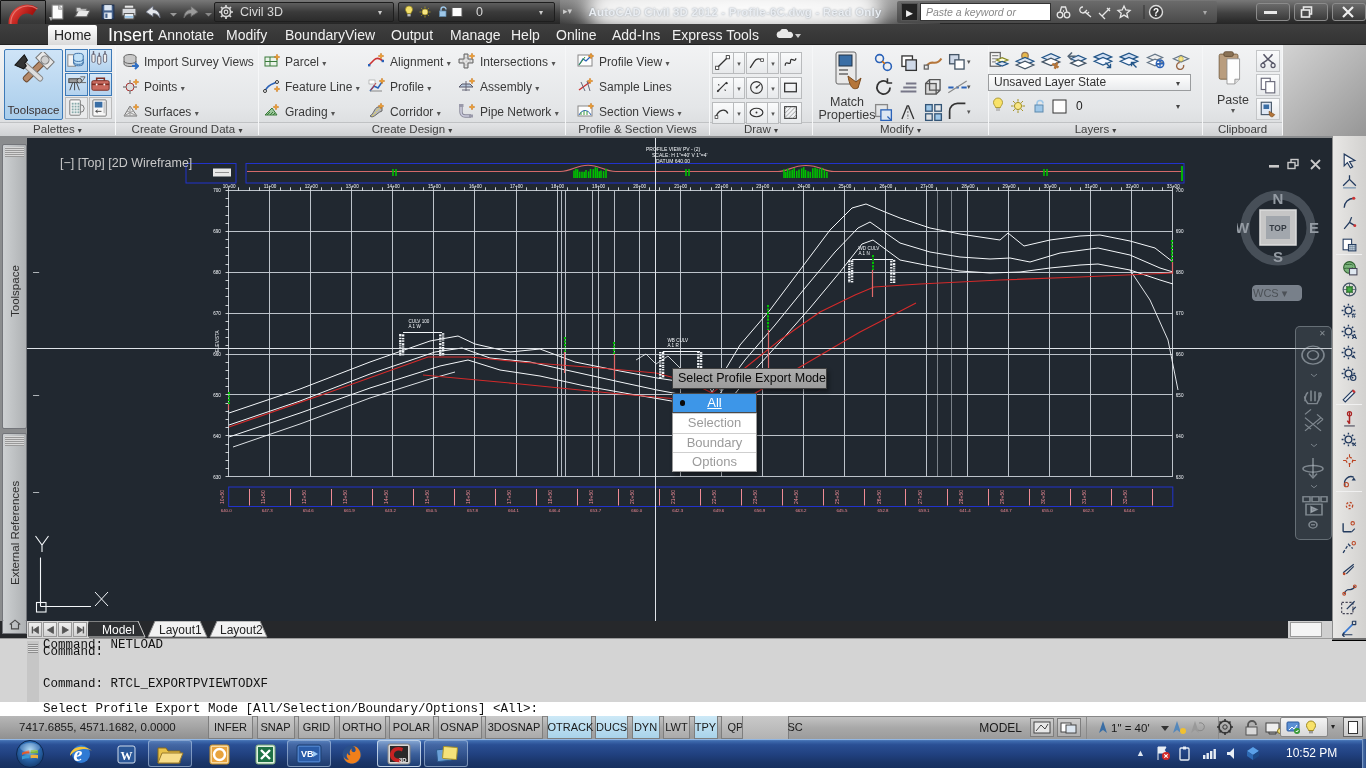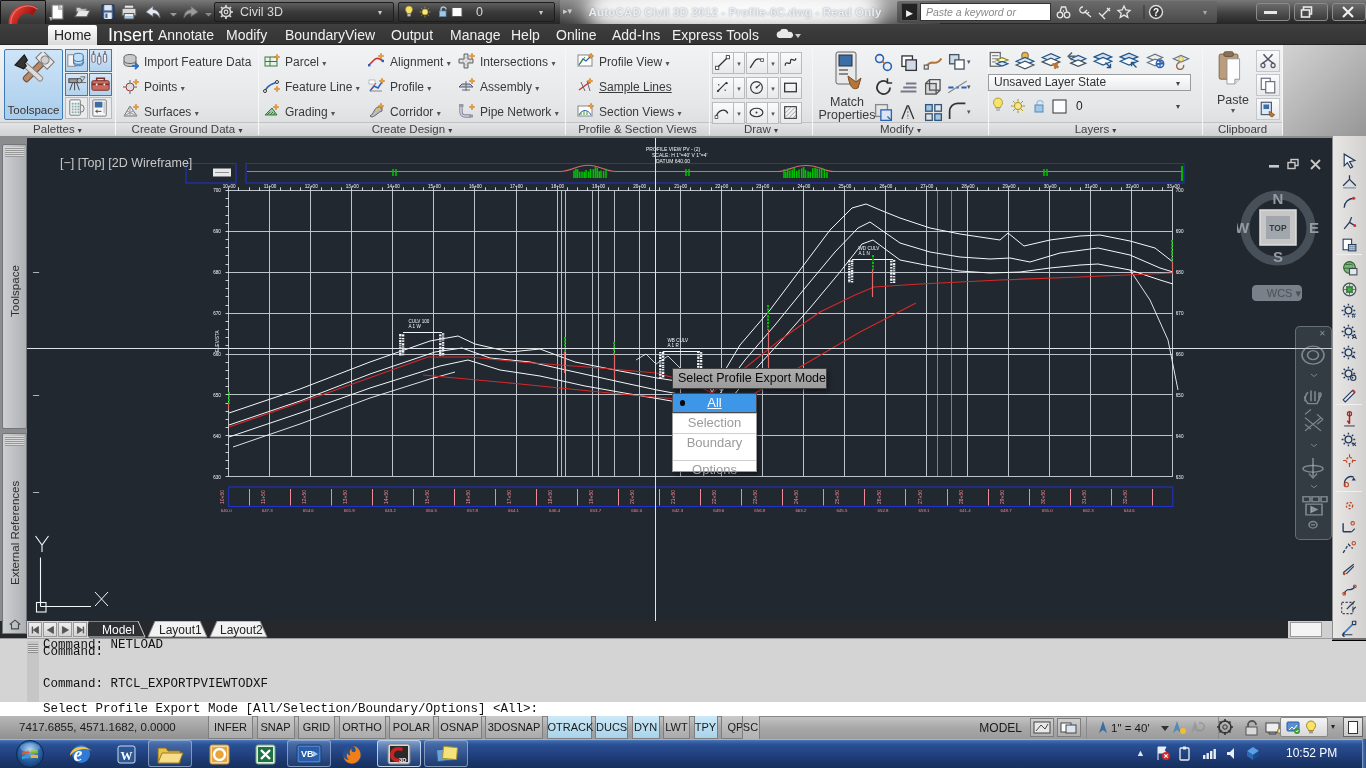--- a/index.html
+++ b/index.html
@@ -215,21 +215,21 @@
     <rect x="6" y="5" width="8" height="6" fill="#3a6ea5"></rect>
     <rect x="15" y="5" width="2" height="12" fill="#ccc"></rect>
     <path d="M7 15 h6 m-6 0 l2-1.5 m-2 1.5 l2 1.5" stroke="#444" fill="none"></path>
   </svg>
 <svg class="ab" style="left:122px;top:53px" width="17" height="17" viewBox="0 0 17 17">
     <ellipse cx="8" cy="4" rx="6" ry="2.5" fill="#c9c9c9" stroke="#666"></ellipse>
     <path d="M2 4 v7 a6 2.5 0 0 0 12 0 V4" fill="#c9c9c9" stroke="#666"></path>
     <path d="M2 8 a6 2.5 0 0 0 12 0" fill="none" stroke="#666"></path>
     <path d="M10 13 h6 m-3 -3 l3 3 -3 3" stroke="#2f6fc4" stroke-width="2" fill="none"></path>
   </svg>
-<div style="position:absolute;left:144px;top:54px;height:16px;color:#3a3a3a;font-size:12px;line-height:16px;white-space:nowrap;">Import Feature Data</div>
+<div style="position:absolute;left:144px;top:54px;height:16px;color:#3a3a3a;font-size:12px;line-height:16px;white-space:nowrap;">Import Survey Views</div>
 <svg class="ab" style="left:122px;top:78px" width="17" height="17" viewBox="0 0 17 17">
     <circle cx="8" cy="9" r="4" fill="#ddd" stroke="#a33"></circle>
     <path d="M8 2 v4 M8 12 v4 M1 9 h4 M11 9 h4" stroke="#888" stroke-width="1.4"></path>
     <g transform="translate(14 4)">
       <path d="M0 -3 L0.8 -0.8 3 0 L0.8 0.8 0 3 L-0.8 0.8 -3 0 L-0.8 -0.8 Z" fill="#f0a030" stroke="#c87010" stroke-width="0.5"></path>
     </g>
   </svg>
 <div style="position:absolute;left:144px;top:79px;height:16px;color:#3a3a3a;font-size:12px;line-height:16px;white-space:nowrap;">Points <span style="font-size:8px;color:#555;">▾</span></div>
 <svg class="ab" style="left:122px;top:103px" width="17" height="17" viewBox="0 0 17 17">
     <path d="M2 13 L8 3 L15 13 Z" fill="#e8e8e8" stroke="#777"></path>
@@ -326,21 +326,21 @@
     </g>
   </svg>
 <div style="position:absolute;left:599px;top:54px;height:16px;color:#3a3a3a;font-size:12px;line-height:16px;white-space:nowrap;">Profile View <span style="font-size:8px;color:#555;">▾</span></div>
 <svg class="ab" style="left:577px;top:78px" width="17" height="17" viewBox="0 0 17 17">
     <path d="M2 12 L13 4" stroke="#c33" stroke-width="1.4" fill="none"></path>
     <path d="M4 4 l4 9 M10 3 l3 10" stroke="#667" stroke-width="1"></path>
     <g transform="translate(13 3)">
       <path d="M0 -3 L0.8 -0.8 3 0 L0.8 0.8 0 3 L-0.8 0.8 -3 0 L-0.8 -0.8 Z" fill="#f0a030" stroke="#c87010" stroke-width="0.5"></path>
     </g>
   </svg>
-<div style="position:absolute;left:599px;top:79px;height:16px;color:#3a3a3a;font-size:12px;line-height:16px;white-space:nowrap;text-decoration:underline;">Sample Lines</div>
+<div style="position:absolute;left:599px;top:79px;height:16px;color:#3a3a3a;font-size:12px;line-height:16px;white-space:nowrap;">Sample Lines</div>
 <svg class="ab" style="left:577px;top:103px" width="17" height="17" viewBox="0 0 17 17">
     <rect x="1" y="3" width="14" height="10" fill="#fdfdfd" stroke="#888"></rect>
     <path d="M2 12 C5 6 11 6 14 12" fill="none" stroke="#2a62b8"></path>
     <path d="M4 12 v-3 M7 12 v-4.5 M10 12 v-4" stroke="#3a9a3a"></path>
     <g transform="translate(14 3)">
       <path d="M0 -3 L0.8 -0.8 3 0 L0.8 0.8 0 3 L-0.8 0.8 -3 0 L-0.8 -0.8 Z" fill="#f0a030" stroke="#c87010" stroke-width="0.5"></path>
     </g>
   </svg>
 <div style="position:absolute;left:599px;top:104px;height:16px;color:#3a3a3a;font-size:12px;line-height:16px;white-space:nowrap;">Section Views <span style="font-size:8px;color:#555;">▾</span></div>
 <div style="position:absolute;left:712px;top:52px;width:22px;height:22px;background:linear-gradient(180deg,#fafbfc,#e7e9eb);border:1px solid #b9bbbd;"></div>
@@ -1067,21 +1067,21 @@
 <svg class="ab" style="left:1237px;top:186px" width="84" height="84" viewBox="0 0 84 84">
 <circle cx="41" cy="42" r="33" fill="none" stroke="#4e565f" stroke-width="9" opacity="0.85"></circle>
 <text x="41" y="18" font-size="15" fill="#959ca4" font-weight="bold" text-anchor="middle" font-family="Liberation Sans,sans-serif">N</text>
 <text x="41" y="76" font-size="15" fill="#959ca4" font-weight="bold" text-anchor="middle" font-family="Liberation Sans,sans-serif">S</text>
 <text x="5" y="47" font-size="15" fill="#959ca4" font-weight="bold" text-anchor="middle" font-family="Liberation Sans,sans-serif">W</text>
 <text x="77" y="47" font-size="15" fill="#959ca4" font-weight="bold" text-anchor="middle" font-family="Liberation Sans,sans-serif">E</text>
 <rect x="23" y="24" width="36" height="35" fill="#c6c6c6" stroke="#dddddd" stroke-width="1.5"></rect>
 <rect x="29" y="30" width="24" height="23" fill="#a2a7ad"></rect>
 <text x="41" y="45" font-size="8.5" fill="#333a42" font-weight="bold" text-anchor="middle" font-family="Liberation Sans,sans-serif">TOP</text>
   </svg>
-<div style="position:absolute;left:1252px;top:285px;width:50px;height:16px;background:rgba(150,158,168,0.75);border:1px solid #7a828c;border-radius:4px;color:#4c5157;font-size:11px;line-height:14px;text-align:right;">WCS ▾</div>
+<div style="position:absolute;left:1252px;top:285px;width:50px;height:16px;background:rgba(150,158,168,0.75);border:1px solid #7a828c;border-radius:4px;color:#4c5157;font-size:11px;line-height:14px;text-align:left;">WCS ▾</div>
 <div style="position:absolute;left:1295px;top:326px;width:37px;height:214px;background:rgba(120,128,138,0.22);border:1px solid rgba(200,208,216,0.35);border-radius:5px;"></div>
 <div style="position:absolute;left:1319px;top:329px;width:9px;height:9px;color:rgba(220,225,230,0.5);font-size:8px;line-height:9px;">✕</div>
 <svg class="ab" style="left:1297px;top:337px" width="33" height="196" viewBox="0 0 33 238" preserveAspectRatio="none">
 <g stroke="rgba(190,198,206,0.55)" fill="none" stroke-width="1.6">
 <circle cx="16" cy="22" r="11"></circle>
       <circle cx="16" cy="22" r="5.5"></circle>
 <path d="M14 45 l3 3 3-3" stroke-width="1"></path>
 <path d="M8 78 c0-6 2-10 3-11 m3 11 v-13 m4 13 v-12 m4 11 v-9 c2-1 3 2 1 5 l-3 8 h-9 c-2-3-4-7-3-9"></path>
 <path d="M8 98 l16 16 m0-16 l-16 16 m12-20 l6 6 m-6 6 l6-6 m-18 6 l6 6 m-6-18 l6-6" stroke-width="1.3"></path>
 <path d="M14 130 l3 3 3-3" stroke-width="1"></path>
@@ -1216,21 +1216,21 @@
     <path d="M11 5 l0-3 m0 3 l3 0 m-3-3 h3 v3" stroke="#223a5e" fill="none"></path>
     <path d="M2 14 h9 m-9 0 l2-2 m-2 2 l2 2" stroke="#223a5e" fill="none"></path>
   </svg>
 <div style="position:absolute;left:672px;top:367.5px;width:155px;height:21.5px;background:linear-gradient(180deg,#adadad,#9c9c9c);border:1.5px solid #3e3e3e;box-shadow:2px 3px 4px rgba(0,0,0,0.4);color:#0a0a0a;font-size:12.5px;line-height:19px;padding-left:5px;">Select Profile Export Mode</div>
 <div style="position:absolute;left:672px;top:392.5px;width:85px;height:79.5px;background:#fff;border:1px solid #9a9a9a;box-shadow:2px 3px 4px rgba(0,0,0,0.4);"></div>
 <div style="position:absolute;left:672px;top:392.5px;width:85px;height:20px;background:#3d96e8;border:1px solid #4a4a4a;"></div>
 <div style="position:absolute;left:672px;top:392.5px;width:85px;height:20px;color:#fff;font-size:13px;line-height:19px;text-align:center;"><u>All</u></div>
 <div style="position:absolute;left:679.5px;top:400px;width:5.5px;height:5.5px;background:#0a0a0a;border-radius:50%;"></div>
 <div style="position:absolute;left:673px;top:413px;width:83px;height:19.5px;color:#9b9b9b;font-size:13px;line-height:18px;text-align:center;border-top:1px solid #cfcfcf;">Selection</div>
 <div style="position:absolute;left:673px;top:432.7px;width:83px;height:19.5px;color:#9b9b9b;font-size:13px;line-height:18px;text-align:center;border-top:1px solid #cfcfcf;">Boundary</div>
-<div style="position:absolute;left:673px;top:452.4px;width:83px;height:19.5px;color:#9b9b9b;font-size:13px;line-height:18px;text-align:center;border-top:1px solid #cfcfcf;margin-top:8px;">Options</div>
+<div style="position:absolute;left:673px;top:452.4px;width:83px;height:19.5px;color:#9b9b9b;font-size:13px;line-height:18px;text-align:center;border-top:1px solid #cfcfcf;">Options</div>
 <div style="position:absolute;left:2px;top:621px;width:25px;height:13px;background:linear-gradient(90deg,#cdd0d2,#aeb1b3);border:1px solid #73757a;border-top:none;z-index:6;"></div>
 <svg class="ab" style="left:8px;top:618px;z-index:7" width="14" height="13" viewBox="0 0 16 14">
     <path d="M2 7 L8 2 L14 7 M4 6.5 V12 h8 V6.5" fill="none" stroke="#4a4a4a" stroke-width="1.3"></path>
   </svg>
 <div style="position:absolute;left:0px;top:621px;width:1288px;height:17px;background:#26282b;"></div>
 <div style="position:absolute;left:1288px;top:621px;width:44px;height:17px;background:#cfcfcf;"></div>
 <div style="position:absolute;left:1290px;top:622px;width:32px;height:15px;background:#f4f4f4;border:1px solid #9a9a9a;"></div>
 <div style="position:absolute;left:27px;top:621px;width:62px;height:17px;background:#d6d6d6;"></div>
 <div style="position:absolute;left:28px;top:622px;width:14px;height:15px;background:linear-gradient(180deg,#efefef,#d2d2d2);border:1px solid #999;"></div>
 <svg class="ab" style="left:29px;top:624px" width="12" height="12" viewBox="0 0 14 14">
@@ -1284,21 +1284,21 @@
 <div style="position:absolute;left:338.5px;top:716px;width:47px;height:23px;background:linear-gradient(180deg,#c9c9c9,#aaaaaa);border:1px solid #7e7e7e;border-top:none;color:#1a1a1a;font-size:11px;text-align:center;line-height:22px;">ORTHO</div>
 <div style="position:absolute;left:389.0px;top:716px;width:45px;height:23px;background:linear-gradient(180deg,#c9c9c9,#aaaaaa);border:1px solid #7e7e7e;border-top:none;color:#1a1a1a;font-size:11px;text-align:center;line-height:22px;">POLAR</div>
 <div style="position:absolute;left:437.5px;top:716px;width:44px;height:23px;background:linear-gradient(180deg,#c9c9c9,#aaaaaa);border:1px solid #7e7e7e;border-top:none;color:#1a1a1a;font-size:11px;text-align:center;line-height:22px;">OSNAP</div>
 <div style="position:absolute;left:485.0px;top:716px;width:58px;height:23px;background:linear-gradient(180deg,#c9c9c9,#aaaaaa);border:1px solid #7e7e7e;border-top:none;color:#1a1a1a;font-size:11px;text-align:center;line-height:22px;">3DOSNAP</div>
 <div style="position:absolute;left:546.5px;top:716px;width:45px;height:23px;background:linear-gradient(180deg,#cde9f7,#a9d3ea);border:1px solid #7e7e7e;border-top:none;color:#1a1a1a;font-size:11px;text-align:center;line-height:22px;">OTRACK</div>
 <div style="position:absolute;left:595.0px;top:716px;width:33px;height:23px;background:linear-gradient(180deg,#cde9f7,#a9d3ea);border:1px solid #7e7e7e;border-top:none;color:#1a1a1a;font-size:11px;text-align:center;line-height:22px;">DUCS</div>
 <div style="position:absolute;left:631.5px;top:716px;width:28px;height:23px;background:linear-gradient(180deg,#cde9f7,#a9d3ea);border:1px solid #7e7e7e;border-top:none;color:#1a1a1a;font-size:11px;text-align:center;line-height:22px;">DYN</div>
 <div style="position:absolute;left:663.0px;top:716px;width:27px;height:23px;background:linear-gradient(180deg,#c9c9c9,#aaaaaa);border:1px solid #7e7e7e;border-top:none;color:#1a1a1a;font-size:11px;text-align:center;line-height:22px;">LWT</div>
 <div style="position:absolute;left:693.5px;top:716px;width:24px;height:23px;background:linear-gradient(180deg,#cde9f7,#a9d3ea);border:1px solid #7e7e7e;border-top:none;color:#1a1a1a;font-size:11px;text-align:center;line-height:22px;">TPY</div>
 <div style="position:absolute;left:721.0px;top:716px;width:29px;height:23px;background:linear-gradient(180deg,#c9c9c9,#aaaaaa);border:1px solid #7e7e7e;border-top:none;color:#1a1a1a;font-size:11px;text-align:center;line-height:22px;">QP</div>
-<div style="position:absolute;left:741.5px;top:716px;width:18px;height:32px;background:linear-gradient(180deg,#c9c9c9,#aaaaaa);border:1px solid #7e7e7e;border-top:none;color:#1a1a1a;font-size:11px;text-align:center;line-height:22px;">SC</div>
+<div style="position:absolute;left:741.5px;top:716px;width:18px;height:32px;background:linear-gradient(180deg,#c9c9c9,#aaaaaa);border:1px solid #7e7e7e;border-top:none;color:#1a1a1a;font-size:11px;text-align:center;line-height:22px;padding-left:45px;">SC</div>
 <div style="position:absolute;left:962px;top:719px;width:60px;height:18px;color:#1a1a1a;font-size:12px;line-height:18px;text-align:right;">MODEL</div>
 <div style="position:absolute;left:1030px;top:718px;width:24px;height:19px;background:linear-gradient(180deg,#cfcfcf,#b0b0b0);border:1px solid #7e7e7e;"></div>
 <div style="position:absolute;left:1057px;top:718px;width:24px;height:19px;background:linear-gradient(180deg,#cfcfcf,#b0b0b0);border:1px solid #7e7e7e;"></div>
 <svg class="ab" style="left:1033px;top:721px" width="18" height="13" viewBox="0 0 18 13">
     <rect x="1" y="1" width="16" height="11" fill="#e8e8e8" stroke="#444"></rect>
     <path d="M3 10 L8 4 L12 8 L15 3" stroke="#444" fill="none"></path>
   </svg>
 <svg class="ab" style="left:1060px;top:721px" width="18" height="13" viewBox="0 0 18 13">
     <rect x="1" y="2" width="10" height="9" fill="#fff" stroke="#444"></rect>
     <rect x="6" y="4" width="10" height="8" fill="#dce6f0" stroke="#444"></rect>

